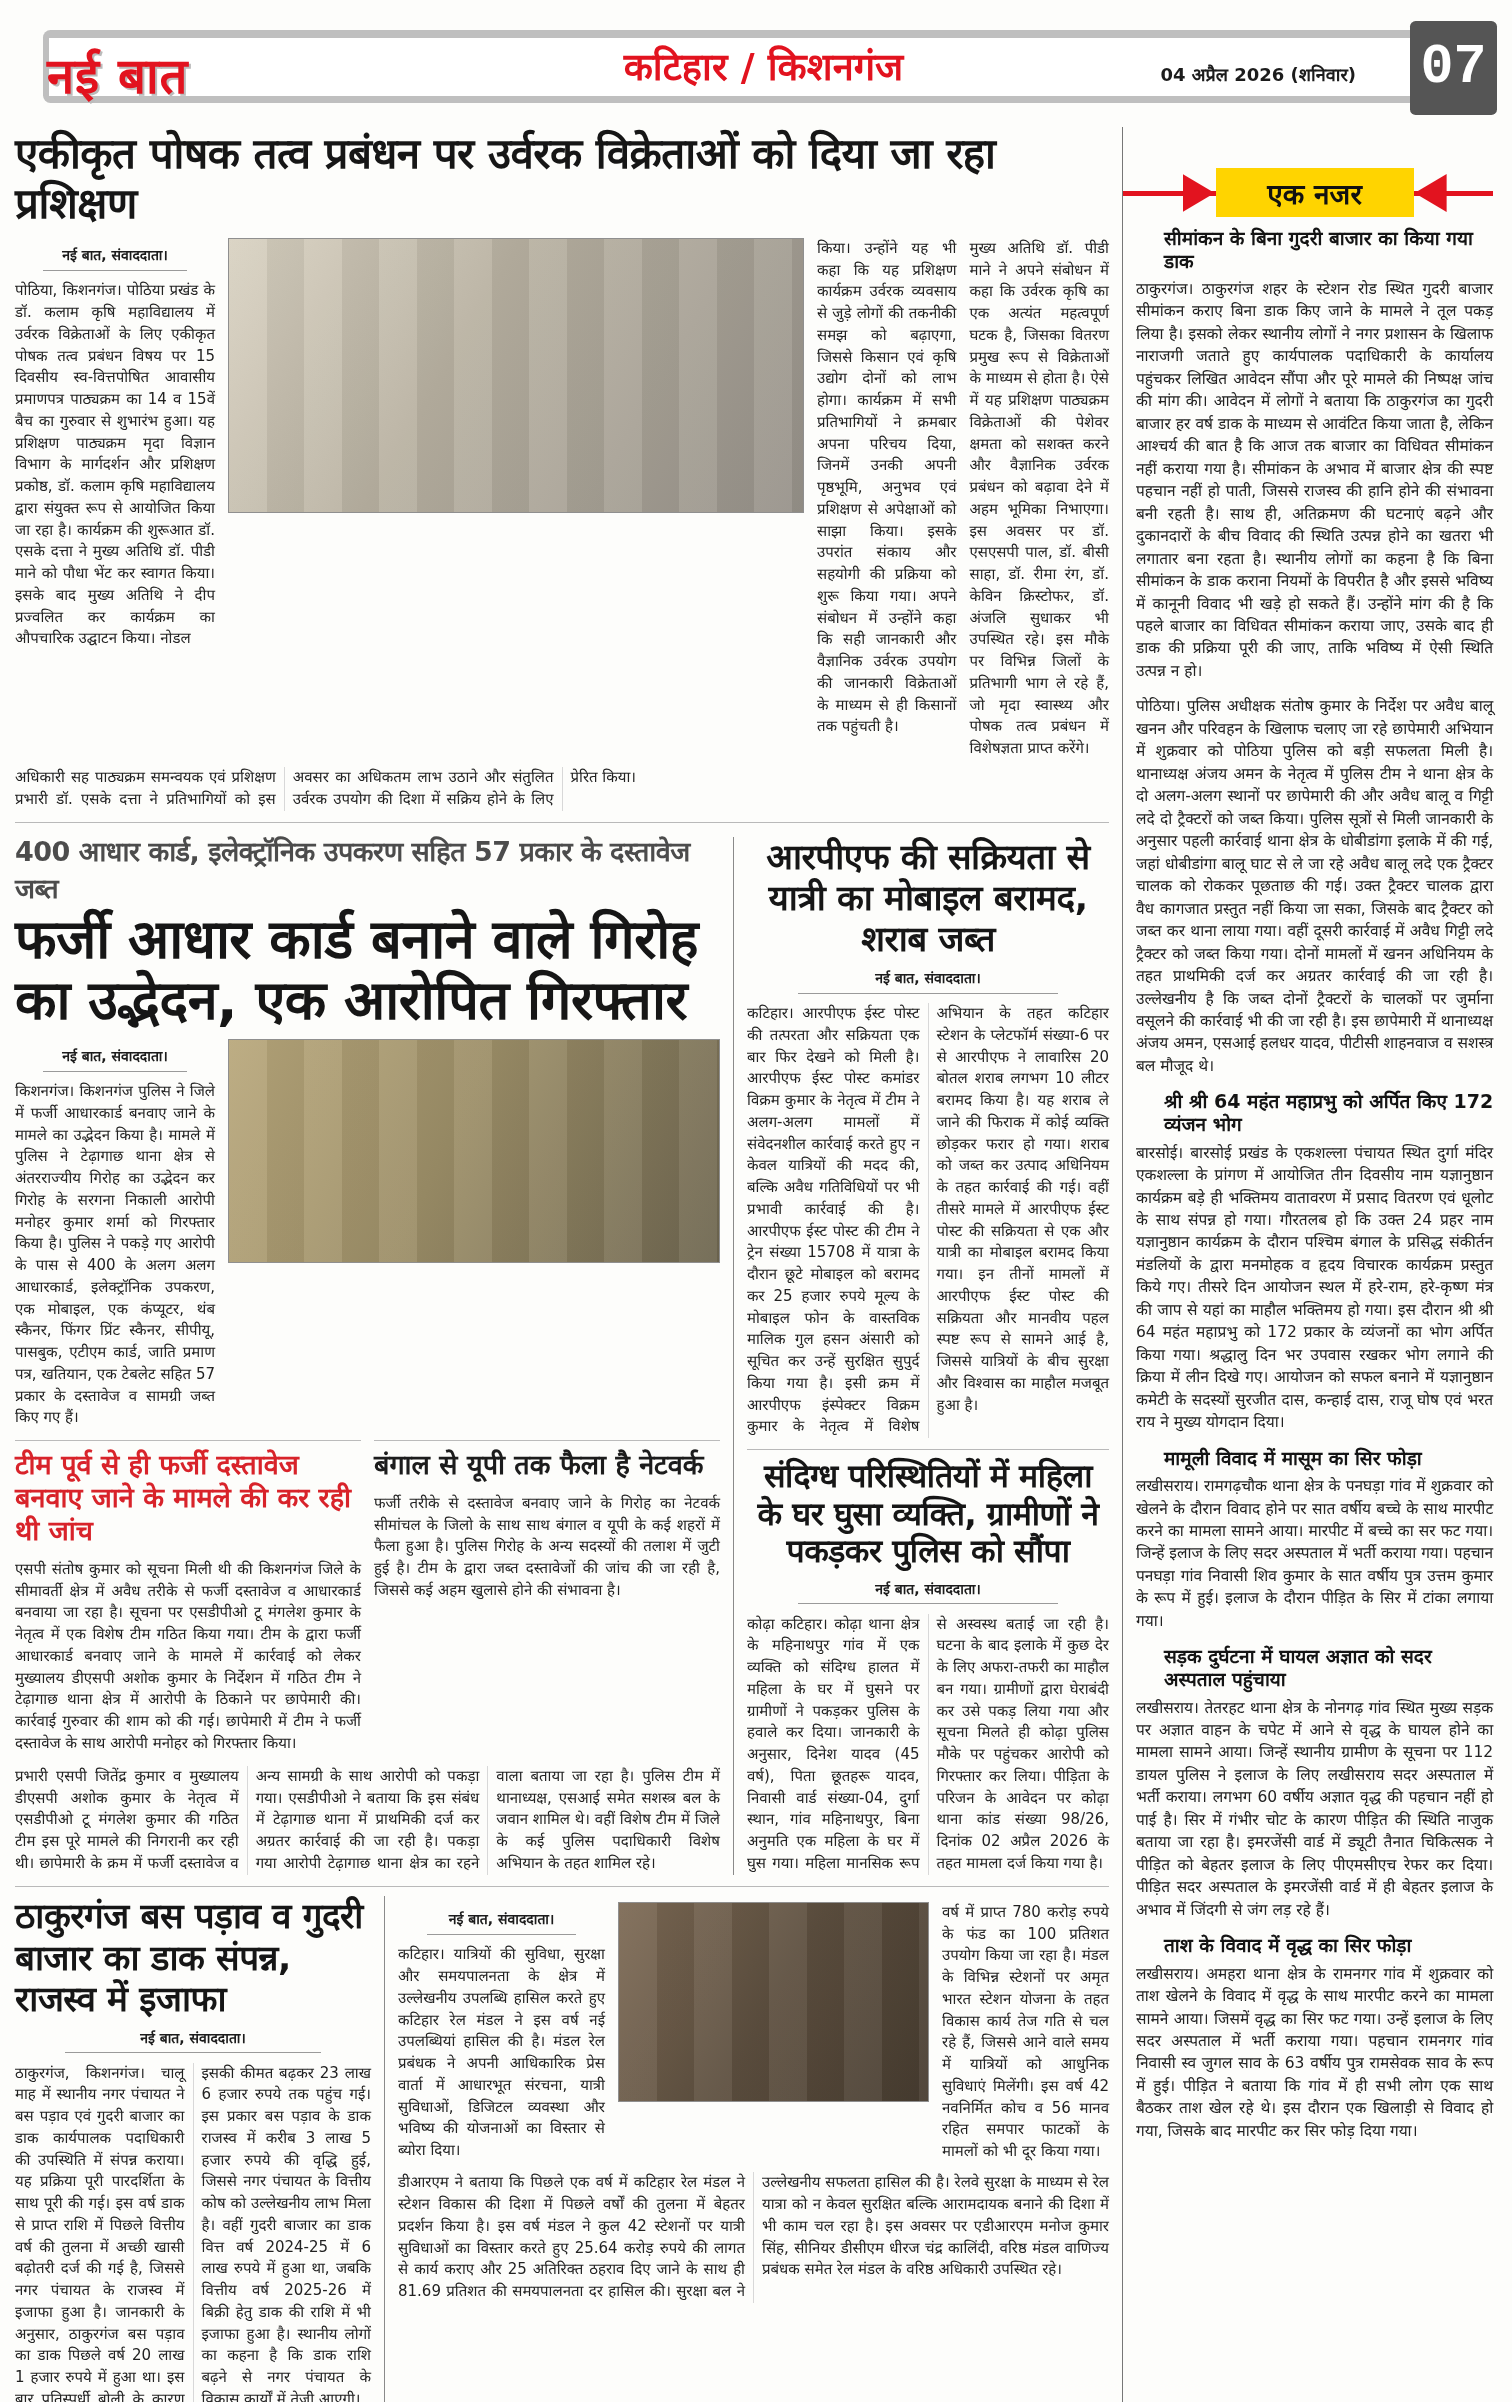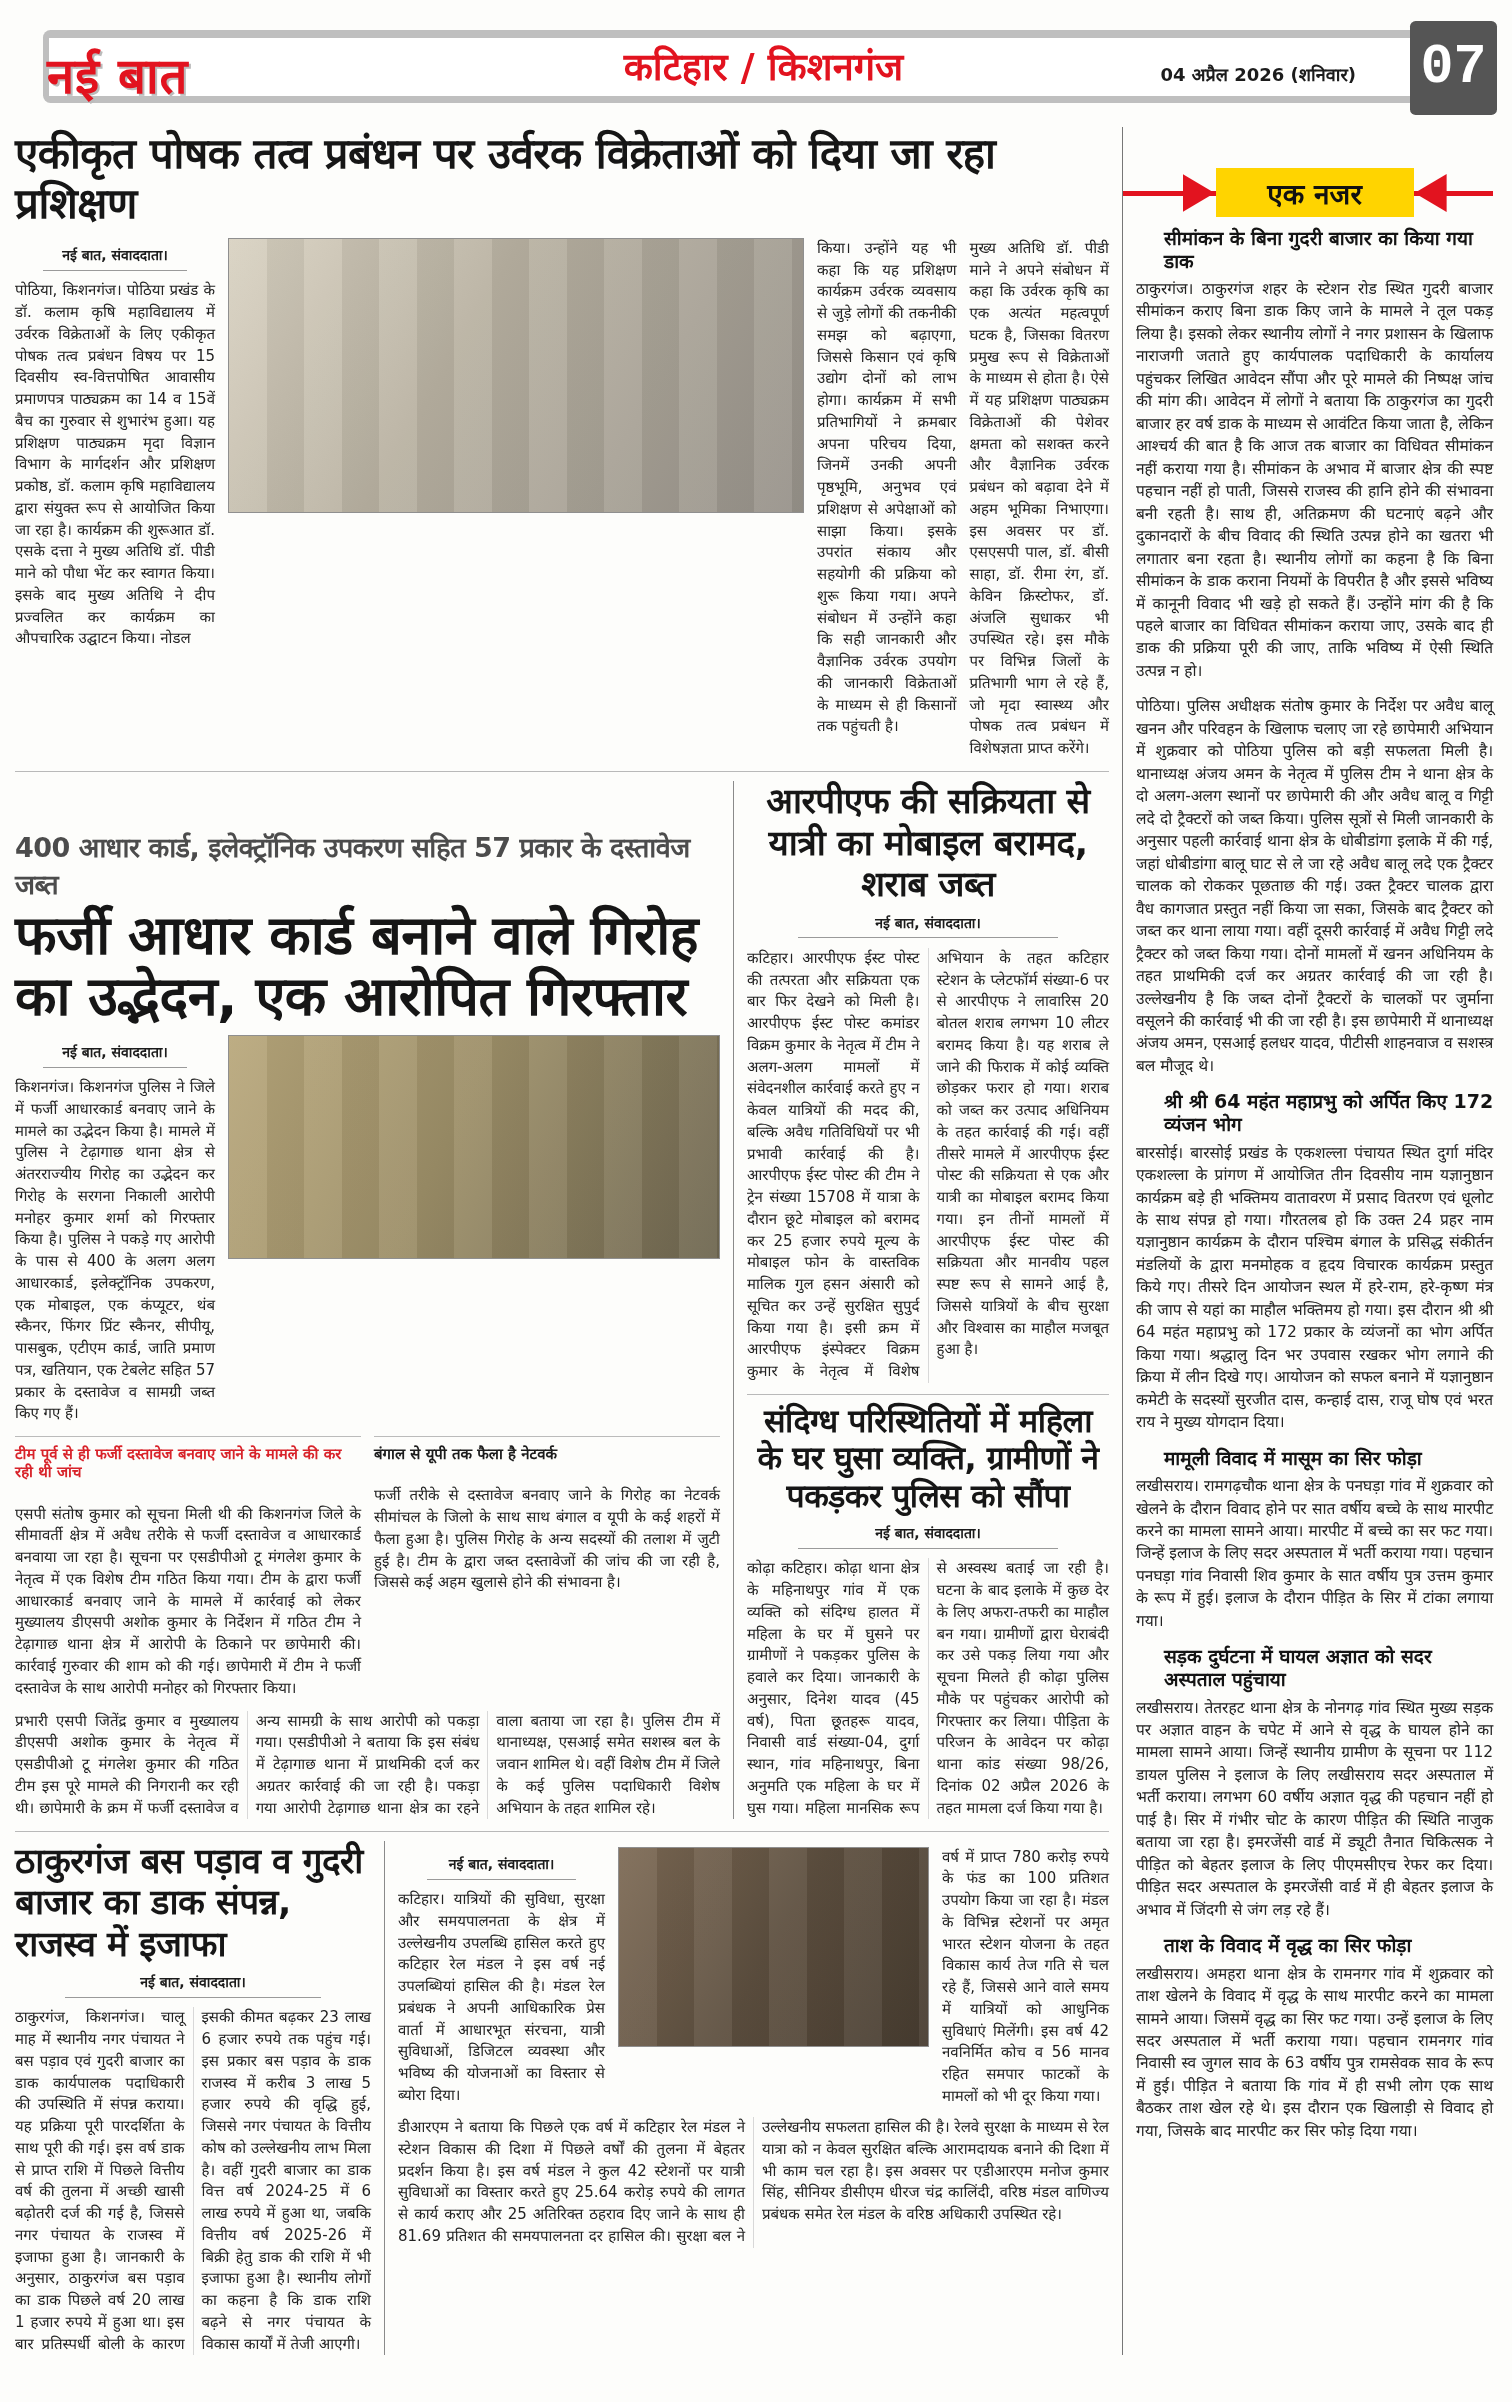--- a/index.html
+++ b/index.html
@@ -50,21 +50,21 @@
   
   .mid-row { display:flex; margin-top:11.3px; border-top:1.9px solid #b9b9b9; padding-top:9.4px;align-items:flex-end; }
   .aadhaar { width:718px; padding-right:13px; }
   .aadhaar .kicker { font-size:27px; font-weight:800; color:#4c4c4c; letter-spacing:-0.5px; margin-bottom:3.8px; }
   .aadhaar .headline { font-size:54px; line-height:1.12; }
   .aadhaar-top { display:flex; gap:13px; margin-top:7.5px; }
   .aadhaar-leftcol { width:200px; }
   .aadhaar-photo { flex:1; height:224px; background:linear-gradient(115deg,#b9a87c 0%,#9d8f68 45%,#6e6650 100%); }
   .sub-boxes { display:flex; gap:13px; margin-top:11.3px; }
   .sub-box { flex:1; border-top:0.9px solid #bbbbbb; padding-top:7.5px; }
-  .sub-box h3 { font-size:15px; font-weight:800; line-height:1.22; margin-bottom:22px; }
+  .sub-box h3 { font-size:27px; font-weight:800; line-height:1.22; margin-bottom:11px; }
   .sub-box.red h3 { color:#d8232a; }
   .aadhaar-more { margin-top:11.3px; }
 
   .mid-col { flex:1; border-left:0.9px solid #8a8a8a; padding-left:13px; }
   .rpf .headline { font-size:35px; text-align:center; }
   .woman { border-top:1.9px solid #b9b9b9; margin-top:11.3px; padding-top:7.5px; }
   .woman .headline { font-size:32px; text-align:center; }
 
   
   .low-row { display:flex; margin-top:11.3px; border-top:1.9px solid #b9b9b9; padding-top:9.4px; }
@@ -115,20 +115,21 @@
           <div class="top-left">
             <div class="byline">नई बात, संवाददाता।</div>
             <div class="bodytext">पोठिया, किशनगंज। पोठिया प्रखंड के डॉ. कलाम कृषि महाविद्यालय में उर्वरक विक्रेताओं के लिए एकीकृत पोषक तत्व प्रबंधन विषय पर 15 दिवसीय स्व-वित्तपोषित आवासीय प्रमाणपत्र पाठ्यक्रम का 14 व 15वें बैच का गुरुवार से शुभारंभ हुआ। यह प्रशिक्षण पाठ्यक्रम मृदा विज्ञान विभाग के मार्गदर्शन और प्रशिक्षण प्रकोष्ठ, डॉ. कलाम कृषि महाविद्यालय द्वारा संयुक्त रूप से आयोजित किया जा रहा है। कार्यक्रम की शुरूआत डॉ. एसके दत्ता ने मुख्य अतिथि डॉ. पीडी माने को पौधा भेंट कर स्वागत किया। इसके बाद मुख्य अतिथि ने दीप प्रज्वलित कर कार्यक्रम का औपचारिक उद्घाटन किया। नोडल</div>
           </div>
           <div class="photo top-photo"></div>
           <div class="top-right">
             <div class="bodytext">किया। उन्होंने यह भी कहा कि यह प्रशिक्षण कार्यक्रम उर्वरक व्यवसाय से जुड़े लोगों की तकनीकी समझ को बढ़ाएगा, जिससे किसान एवं कृषि उद्योग दोनों को लाभ होगा। कार्यक्रम में सभी प्रतिभागियों ने क्रमबार अपना परिचय दिया, जिनमें उनकी अपनी पृष्ठभूमि, अनुभव एवं प्रशिक्षण से अपेक्षाओं को साझा किया। इसके उपरांत संकाय और सहयोगी की प्रक्रिया को शुरू किया गया। अपने संबोधन में उन्होंने कहा कि सही जानकारी और वैज्ञानिक उर्वरक उपयोग की जानकारी विक्रेताओं के माध्यम से ही किसानों तक पहुंचती है।</div>
             <div class="bodytext">मुख्य अतिथि डॉ. पीडी माने ने अपने संबोधन में कहा कि उर्वरक कृषि का एक अत्यंत महत्वपूर्ण घटक है, जिसका वितरण प्रमुख रूप से विक्रेताओं के माध्यम से होता है। ऐसे में यह प्रशिक्षण पाठ्यक्रम विक्रेताओं की पेशेवर क्षमता को सशक्त करने और वैज्ञानिक उर्वरक प्रबंधन को बढ़ावा देने में अहम भूमिका निभाएगा। इस अवसर पर डॉ. एसएसपी पाल, डॉ. बीसी साहा, डॉ. रीमा रंग, डॉ. केविन क्रिस्टोफर, डॉ. अंजलि सुधाकर भी उपस्थित रहे। इस मौके पर विभिन्न जिलों के प्रतिभागी भाग ले रहे हैं, जो मृदा स्वास्थ्य और पोषक तत्व प्रबंधन में विशेषज्ञता प्राप्त करेंगे।</div>
           </div>
         </div>
+        <div class="bodytext cols-4 top-caption">अधिकारी सह पाठ्यक्रम समन्वयक एवं प्रशिक्षण प्रभारी डॉ. एसके दत्ता ने प्रतिभागियों को इस अवसर का अधिकतम लाभ उठाने और संतुलित उर्वरक उपयोग की दिशा में सक्रिय होने के लिए प्रेरित किया।</div>
       </section>
 
       <div class="mid-row">
         <section class="aadhaar">
           <div class="kicker">400 आधार कार्ड, इलेक्ट्रॉनिक उपकरण सहित 57 प्रकार के दस्तावेज जब्त</div>
           <h1 class="headline">फर्जी आधार कार्ड बनाने वाले गिरोह का उद्भेदन, एक आरोपित गिरफ्तार</h1>
           <div class="aadhaar-top">
             <div class="aadhaar-leftcol">
               <div class="byline">नई बात, संवाददाता।</div>
               <div class="bodytext">किशनगंज। किशनगंज पुलिस ने जिले में फर्जी आधारकार्ड बनवाए जाने के मामले का उद्भेदन किया है। मामले में पुलिस ने टेढ़ागाछ थाना क्षेत्र से अंतरराज्यीय गिरोह का उद्भेदन कर गिरोह के सरगना निकाली आरोपी मनोहर कुमार शर्मा को गिरफ्तार किया है। पुलिस ने पकड़े गए आरोपी के पास से 400 के अलग अलग आधारकार्ड, इलेक्ट्रॉनिक उपकरण, एक मोबाइल, एक कंप्यूटर, थंब स्कैनर, फिंगर प्रिंट स्कैनर, सीपीयू, पासबुक, एटीएम कार्ड, जाति प्रमाण पत्र, खतियान, एक टेबलेट सहित 57 प्रकार के दस्तावेज व सामग्री जब्त किए गए हैं।</div>

